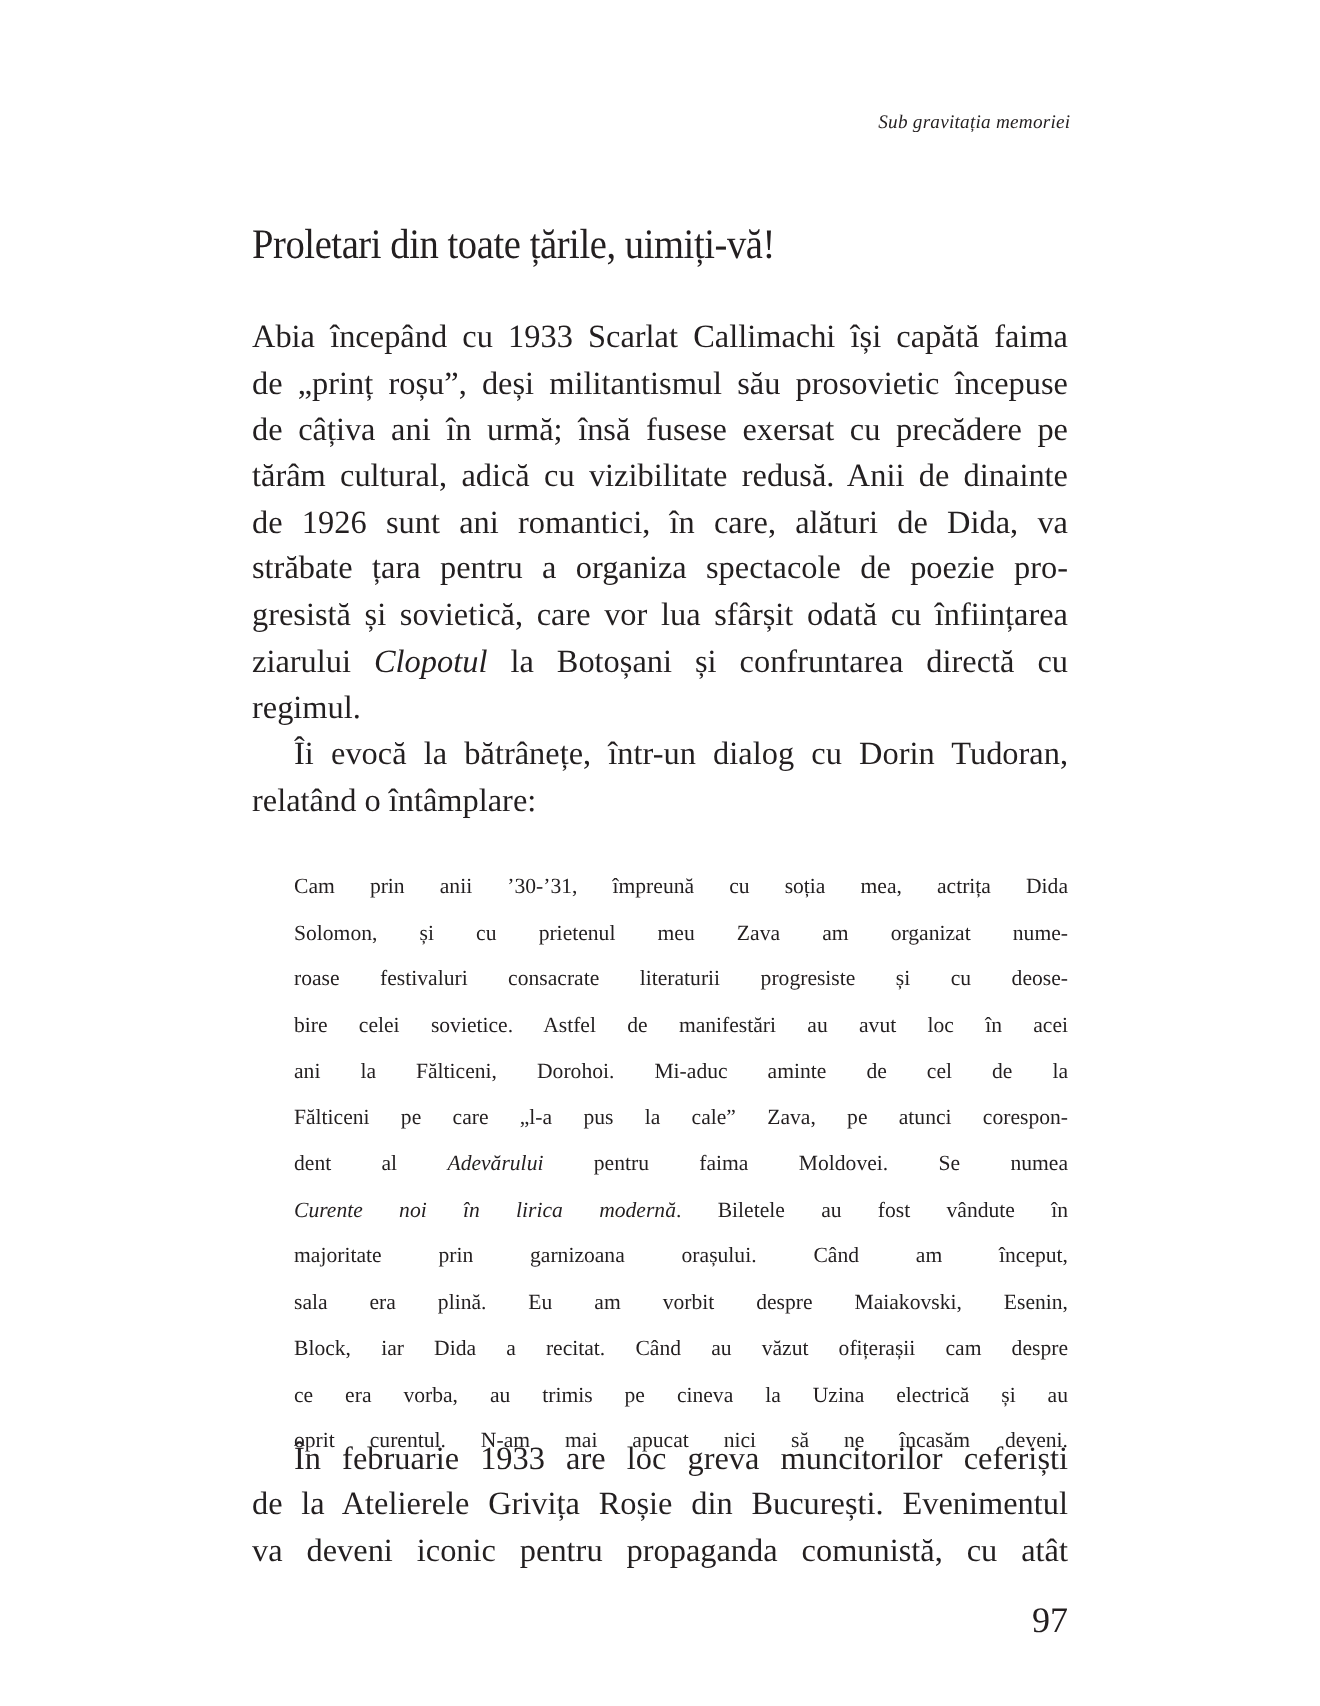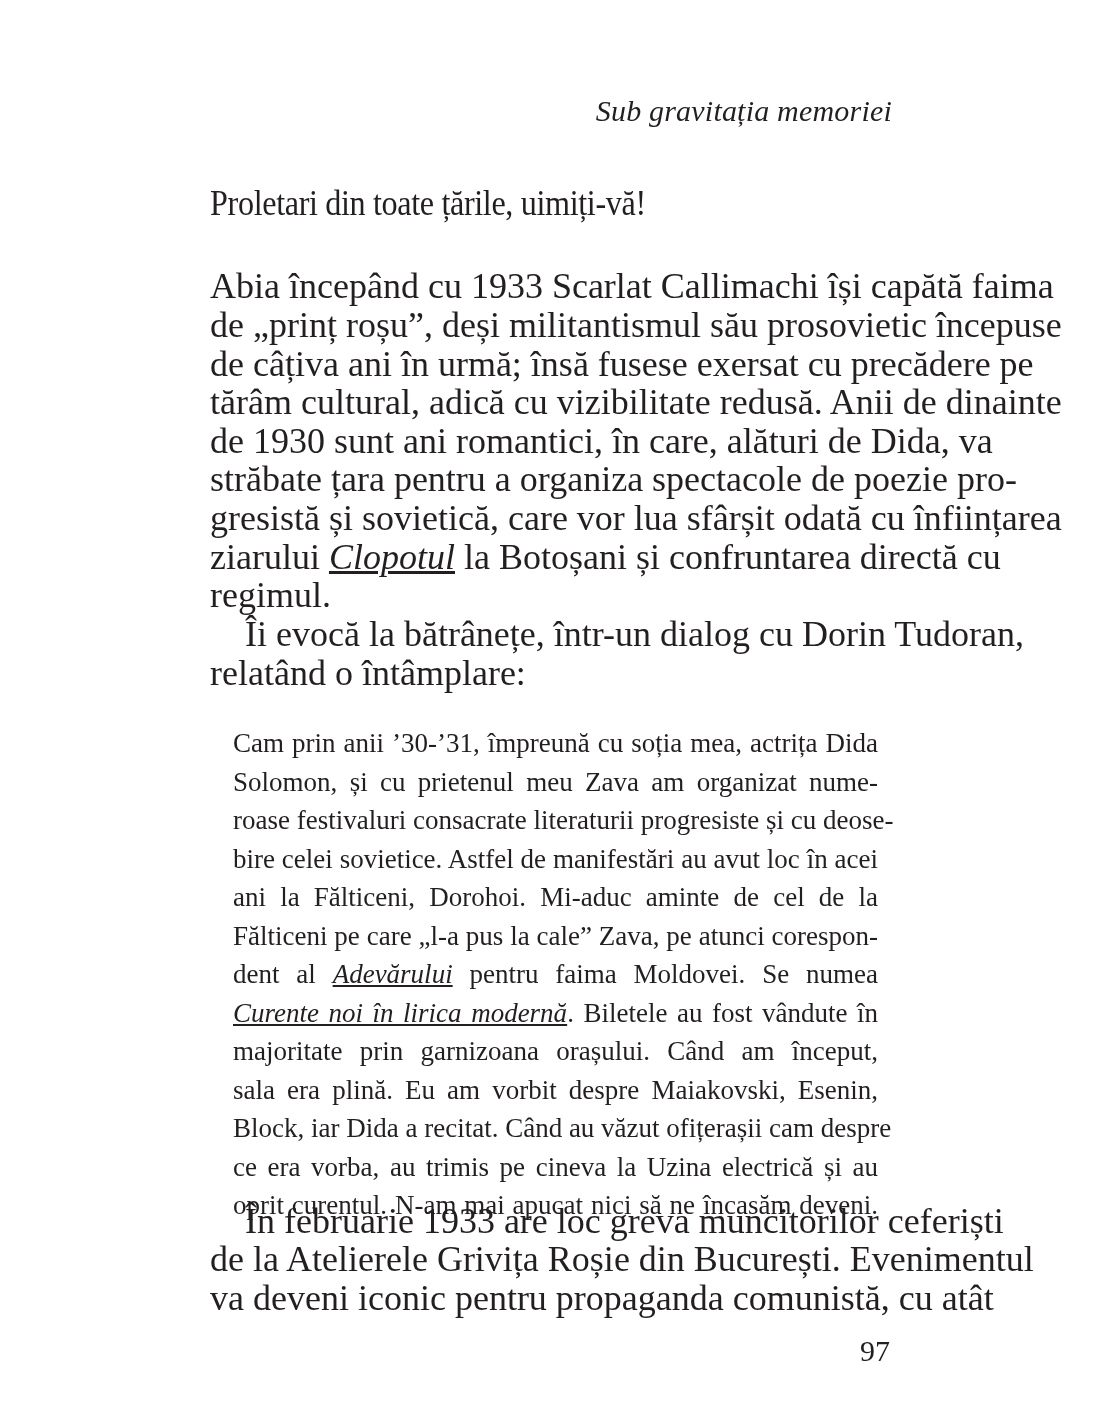--- a/index.html
+++ b/index.html
@@ -1,45 +1,45 @@
 <!DOCTYPE html>
 <html><head>
 <meta charset="utf-8">
 <style>
   html, body { margin: 0; padding: 0; background: #ffffff; }
   body { width: 1100px; height: 1422px; position: relative; overflow: hidden;
          font-family: "Liberation Serif", "DejaVu Serif", serif; color: #231f20; }
   .running-head { position: absolute; right: 208px; top: 94px; font-style: italic;
-                  font-size: 30px; letter-spacing: 0.2px; }
+                  font-size: 16px; letter-spacing: 0.2px; }
   .chapter-title { position: absolute; left: 210px; top: 184px; font-size: 35px;
                    font-weight: normal; margin: 0; letter-spacing: -0.4px; transform: scaleX(0.92); transform-origin: left top; }
-  .line { position: absolute; height: 38px; font-size: 36px; white-space: nowrap;
+  .line { position: absolute; height: 38px; font-size: 27px; white-space: nowrap;
           text-align: justify; text-align-last: justify; }
   .body-line { left: 210px; width: 680px; }
-  .quote-line { left: 233px; width: 645px; font-size: 27px; }
+  .quote-line { left: 245px; width: 645px; font-size: 18px; }
   .last { text-align-last: left; }
   .indent { padding-left: 35px; box-sizing: border-box; }
   .page-number { position: absolute; right: 210px; top: 1334px; font-size: 30px; }
-  .line .it { font-style: italic; text-decoration: underline; }
+  .line .it { font-style: italic; }
 </style>
 </head>
 <body>
 
 <div>
 
   <div class="running-head">Sub gravitația memoriei</div>
 
   <h1 class="chapter-title">Proletari din toate țările, uimiți-vă!</h1>
 
   <div>
     <div class="line body-line" style="top:265px">Abia începând cu 1933 Scarlat Callimachi își capătă faima</div>
     <div class="line body-line" style="top:304px">de „prinț roșu”, deși militantismul său prosovietic începuse</div>
     <div class="line body-line" style="top:343px">de câțiva ani în urmă; însă fusese exersat cu precădere pe</div>
     <div class="line body-line" style="top:381px">tărâm cultural, adică cu vizibilitate redusă. Anii de dinainte</div>
-    <div class="line body-line" style="top:420px">de 1930 sunt ani romantici, în care, alături de Dida, va</div>
+    <div class="line body-line" style="top:420px">de 1926 sunt ani romantici, în care, alături de Dida, va</div>
     <div class="line body-line" style="top:458px">străbate țara pentru a organiza spectacole de poezie pro-</div>
     <div class="line body-line" style="top:497px">gresistă și sovietică, care vor lua sfârșit odată cu înființarea</div>
     <div class="line body-line" style="top:536px"><span>ziarului </span><span class="it">Clopotul</span><span> la Botoșani și confruntarea directă cu</span></div>
     <div class="line body-line last" style="top:574px">regimul.</div>
   </div>
 
   <div>
     <div class="line body-line indent" style="top:613px">Îi evocă la bătrânețe, într-un dialog cu Dorin Tudoran,</div>
     <div class="line body-line last" style="top:652px">relatând o întâmplare:</div>
   </div>

